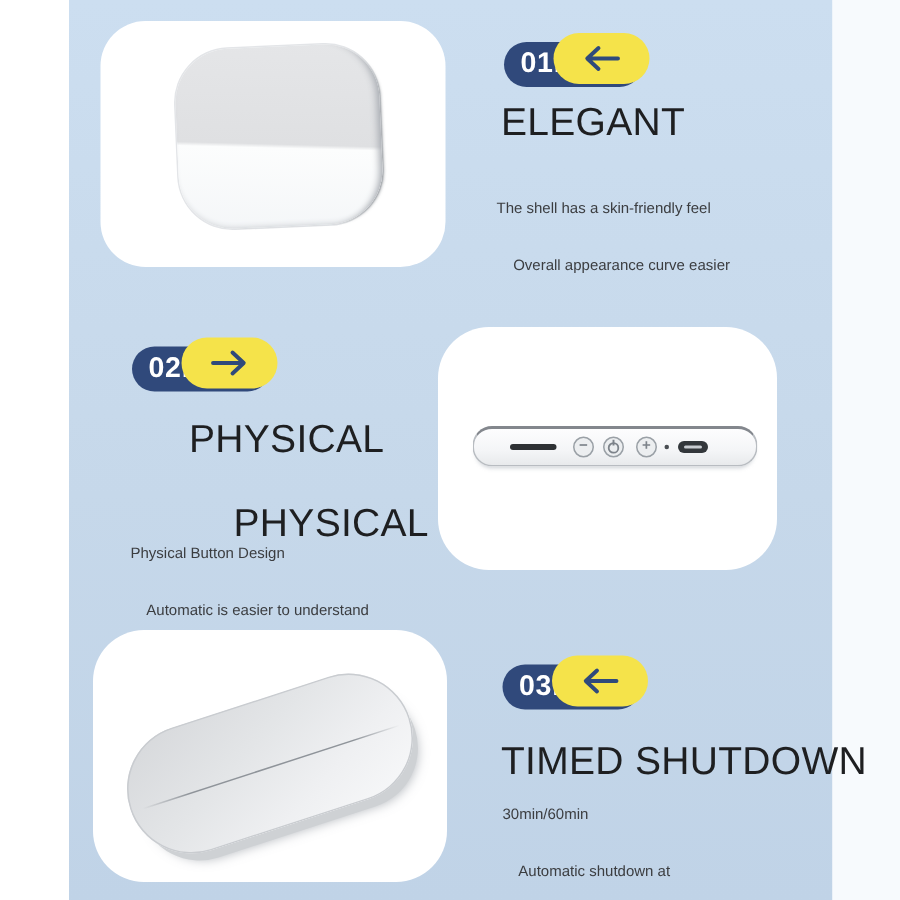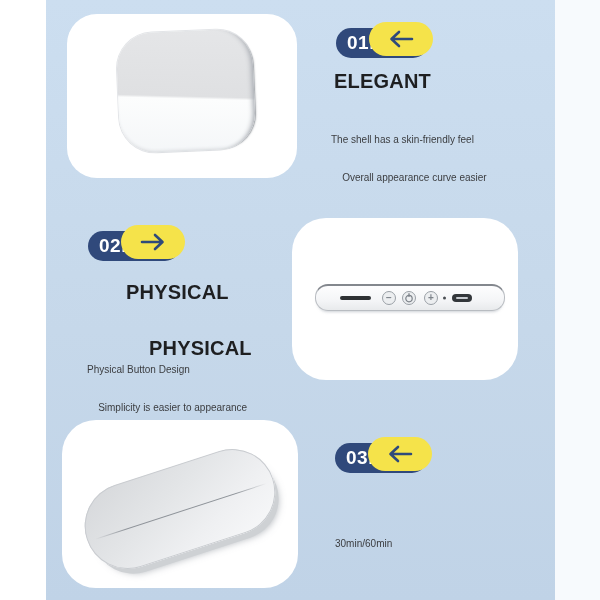--- a/index.html
+++ b/index.html
@@ -28,21 +28,21 @@
     background:var(--navy);color:#ffffff;font-weight:bold;font-size:19px;line-height:30px;
     padding-left:11px;letter-spacing:0.5px;z-index:1;}
   .badge .pill-yellow{position:absolute;left:33px;top:0;width:64px;height:34px;border-radius:17px;
     background:var(--yellow);z-index:2;display:flex;align-items:center;justify-content:center;}
   .badge .pill-yellow[data-arrow="right"] .arrow-svg{transform:scaleX(-1);}
   .badge1{left:336px;top:22px;}
   .badge2{left:88px;top:225px;}
   .badge3{left:335px;top:437px;}
 
   
-  .title{position:absolute;color:var(--title);font-weight:bold;font-size:20px;line-height:28px;
+  .title{position:absolute;color:var(--title);font-weight:normal;font-size:26px;line-height:28px;
     letter-spacing:0.2px;white-space:pre;}
   .title1{left:334px;top:67px;}
   .title2{left:87px;top:278px;margin-left:39px;}
   .title3{left:334px;top:493px;}
   .desc{position:absolute;color:var(--desc);font-size:10px;line-height:19px;white-space:pre;}
   .desc1{left:331px;top:130px;}
   .desc2{left:87px;top:360px;}
   .desc3{left:335px;top:534px;}
 
   
@@ -109,21 +109,21 @@
     <div class="pill-navy">02.</div>
     <div class="pill-yellow" data-arrow="right">
       <svg class="arrow-svg" viewBox="0 0 26 18" width="26" height="18">
         <path d="M24 9 H4 M11 2 L3.5 9 L11 16" fill="none" stroke="#2f4a7b" stroke-width="2.6" stroke-linecap="round" stroke-linejoin="round"></path>
       </svg>
     </div>
   </div>
   <div class="title title2"><span>PHYSICAL</span><br>
     <span>PHYSICAL</span></div>
   <div class="desc desc2"><span>Physical Button Design</span><br>
-    <span>Simplicity is easier to appearance</span></div>
+    <span>Automatic is easier to understand</span></div>
 
   <div class="card card2">
     <div class="sideview">
       <div class="sv-slot"></div>
       <div class="sv-btn b1">−</div>
       <div class="sv-btn b2">
         <svg viewBox="0 0 12 12" width="12" height="12">
           <circle cx="6" cy="6.6" r="3.2" fill="none" stroke="#7d838a" stroke-width="1.2"></circle>
           <line x1="6" y1="1.2" x2="6" y2="5" stroke="#7d838a" stroke-width="1.3"></line>
         </svg>
@@ -139,16 +139,17 @@
   </div>
 
   <div class="badge badge3">
     <div class="pill-navy">03.</div>
     <div class="pill-yellow" data-arrow="left">
       <svg class="arrow-svg" viewBox="0 0 26 18" width="26" height="18">
         <path d="M24 9 H4 M11 2 L3.5 9 L11 16" fill="none" stroke="#2f4a7b" stroke-width="2.6" stroke-linecap="round" stroke-linejoin="round"></path>
       </svg>
     </div>
   </div>
+  <div class="title title3"><span>TIMED SHUTDOWN</span></div>
   <div class="desc desc3"><span>30min/60min</span><br>
-    <br>
+    <span>Automatic shutdown at</span><br>
     </div>
 </div>
 
 </body></html>

